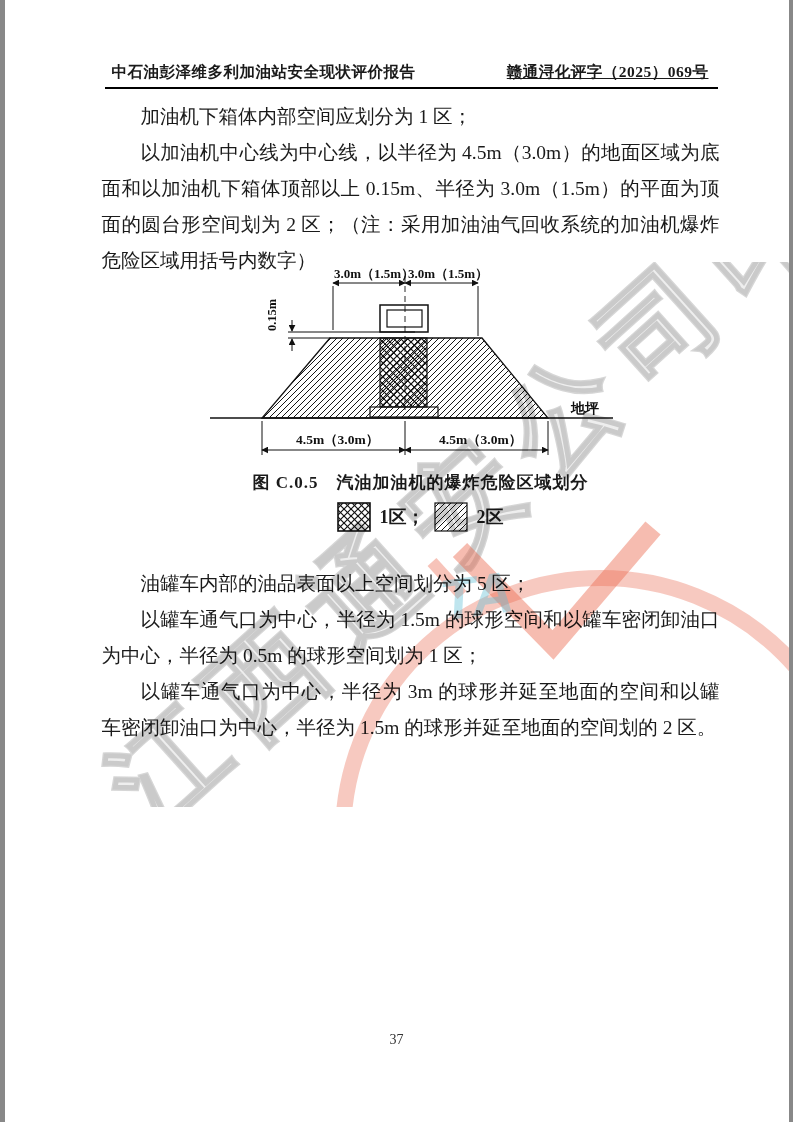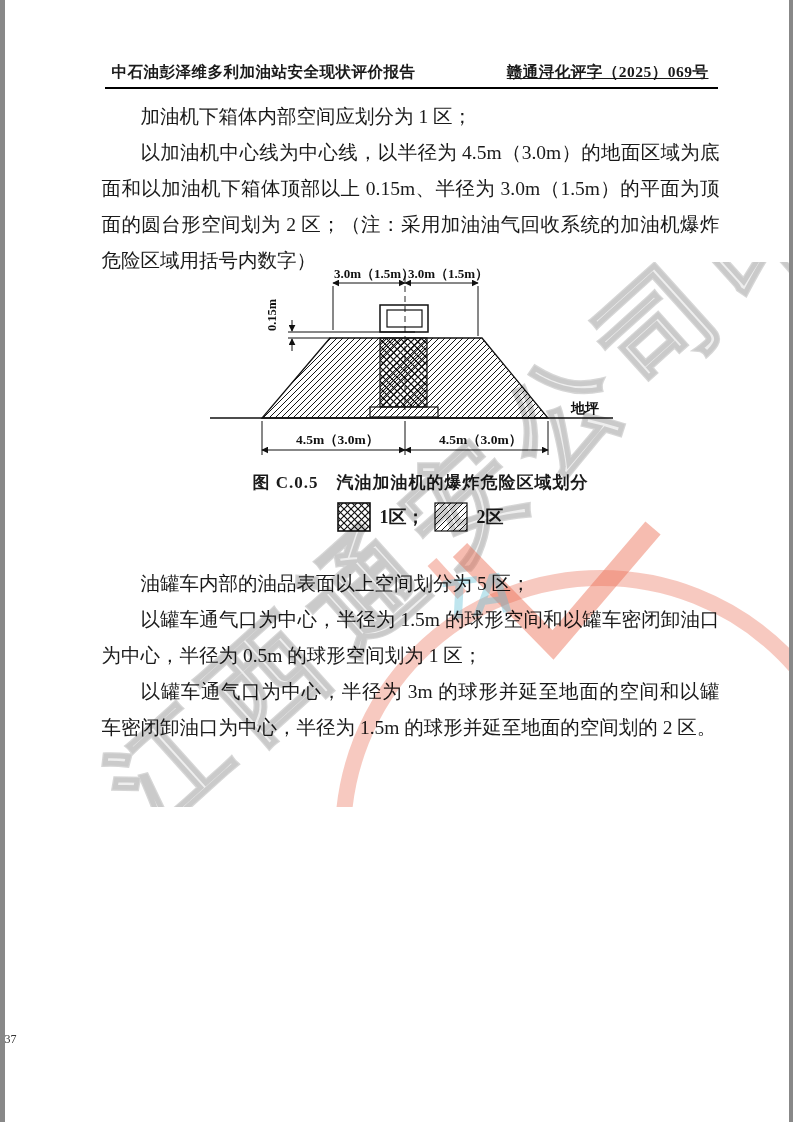--- a/index.html
+++ b/index.html
@@ -24,21 +24,21 @@
   .textblock p{margin:0;text-indent:2em;}
   #block1{top:99px;}
   #block2{top:566px;}
   
   .diagram{position:absolute;left:196px;top:258px;}
   .cap-std{position:absolute;left:248px;top:471px;font-size:17px;font-weight:600;letter-spacing:1px;}
   .legend{position:absolute;left:332px;top:502px;display:flex;align-items:center;gap:9px;font-size:18px;font-weight:600;}
   .legend svg{display:block;}
   .cap-main{position:absolute;left:272px;top:541px;font-size:21px;font-weight:bold;letter-spacing:1px;}
   
-  .pagenum{position:absolute;left:0;top:1032px;width:100%;text-align:left;font-size:12px;color:#333;}
+  .pagenum{position:absolute;left:0;top:1032px;width:100%;text-align:center;font-size:14px;color:#333;}
   
   .wm{
     position:absolute;left:95px;top:262px;width:690px;height:545px;
     overflow:hidden;pointer-events:none;mix-blend-mode:multiply;
   }
   .wm *{pointer-events:none;}
   .wm-ring{
     position:absolute;left:235px;top:308px;width:500px;height:500px;
     border:16px solid rgba(234,106,80,.36);border-radius:50%;
   }

